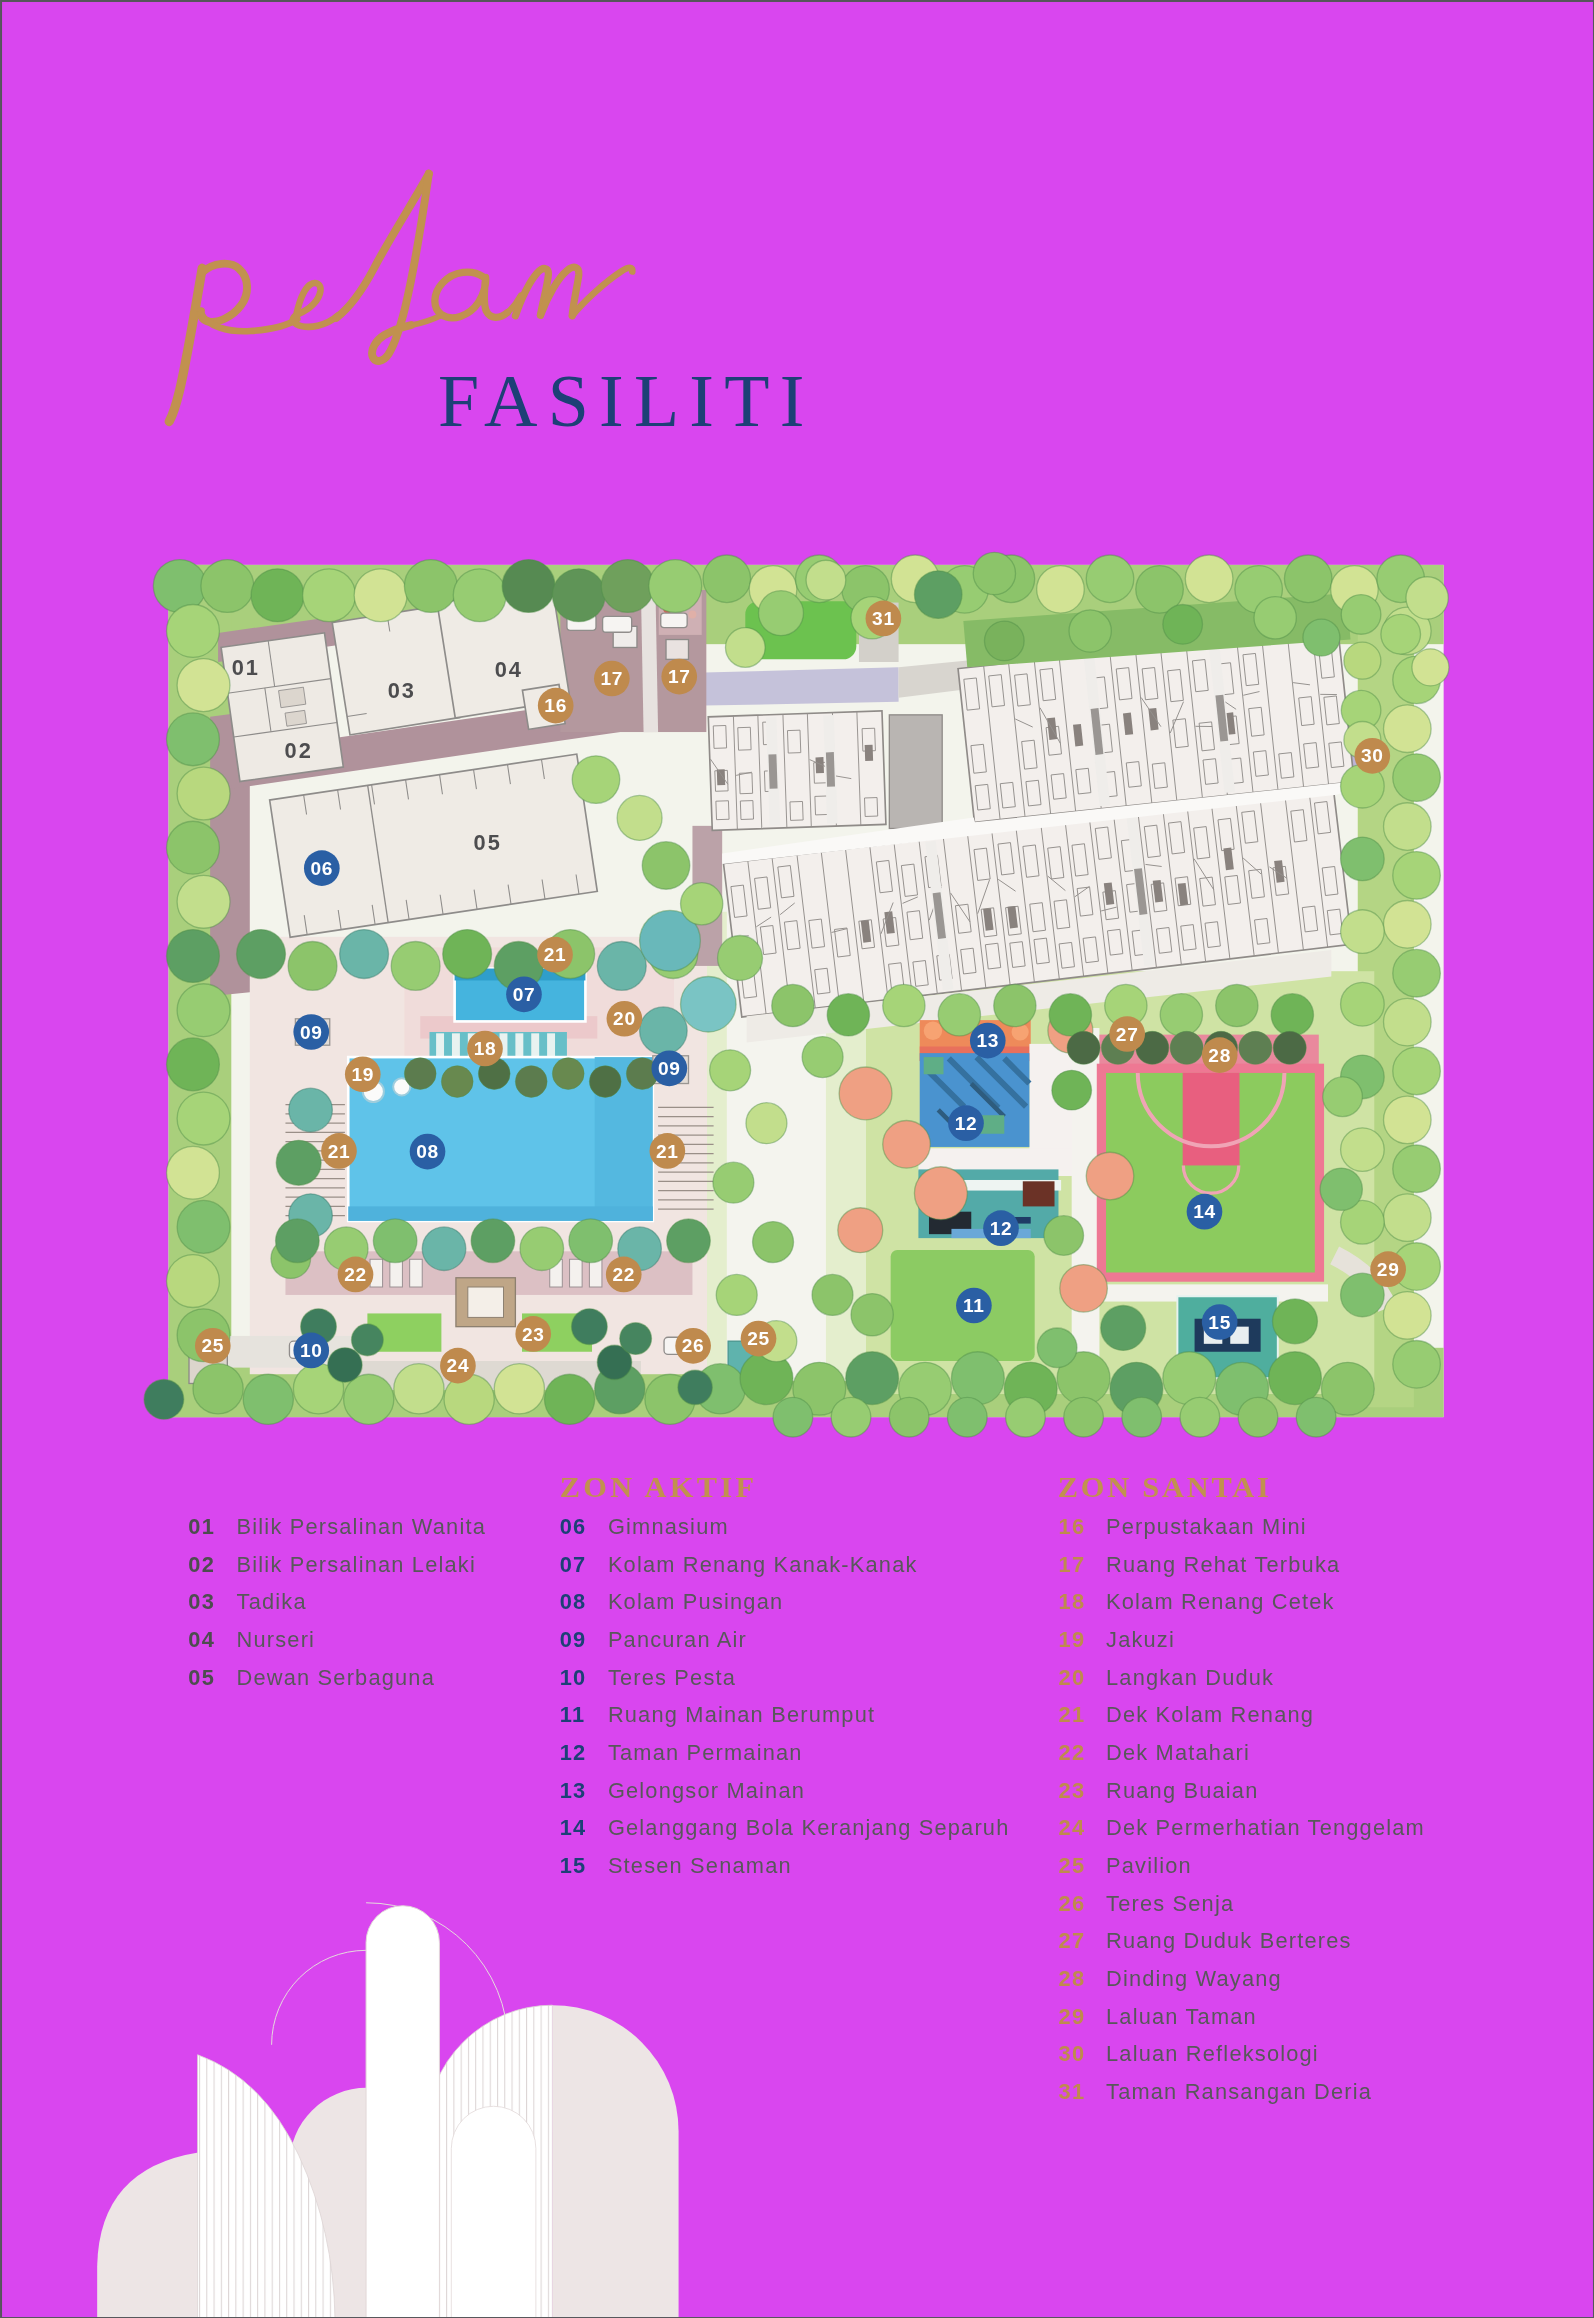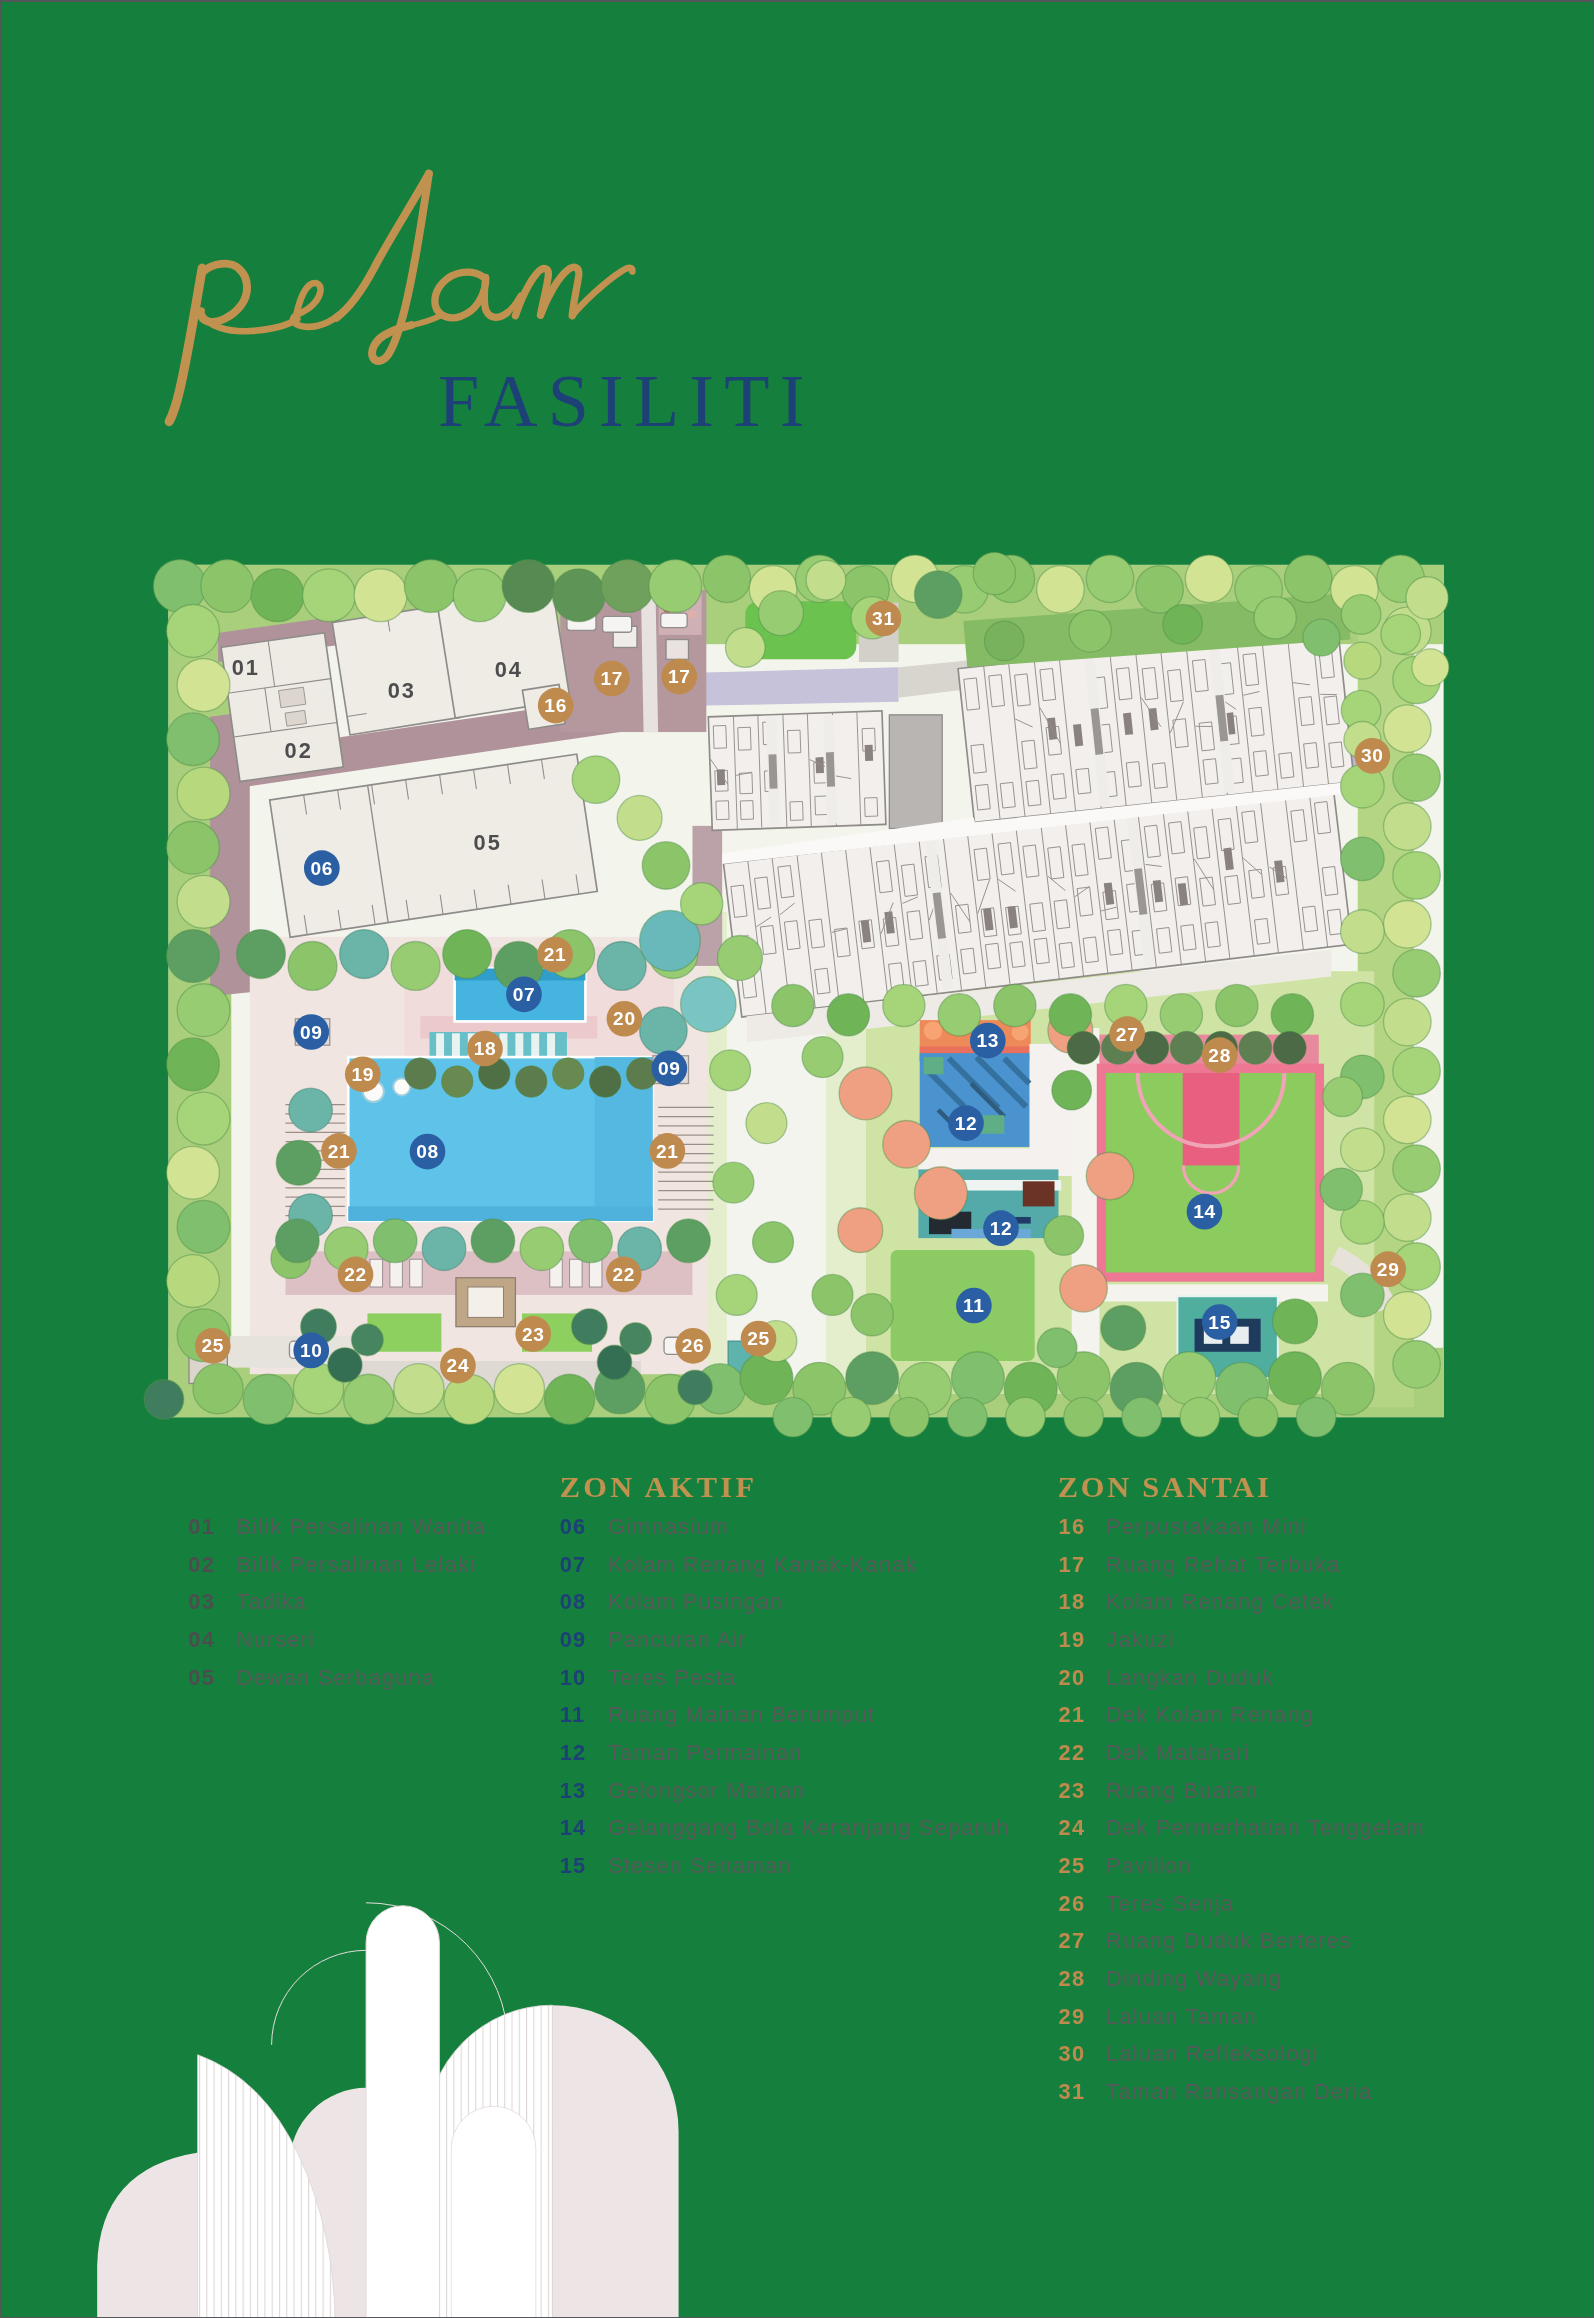--- a/index.html
+++ b/index.html
@@ -1,17 +1,17 @@
 <!DOCTYPE html>
 <html style="font-size:10.6px"><head>
 <meta charset="utf-8">
 <title>Pelan Fasiliti</title>
 <style>
   html,body { margin:0; padding:0; background:#fff; }
-  #page { position:relative; width:1595px; height:2319px; background:#15803d; overflow:hidden;
+  #page { position:relative; width:1595px; height:2319px; background:#d946ef; overflow:hidden;
           font-family:"Liberation Sans", sans-serif; }
 </style>
 </head>
 <body>
 
 <div id="page">
 <svg width="1595" height="2319" viewBox="0 0 2414 3510">
 
 <g>
   <defs>

